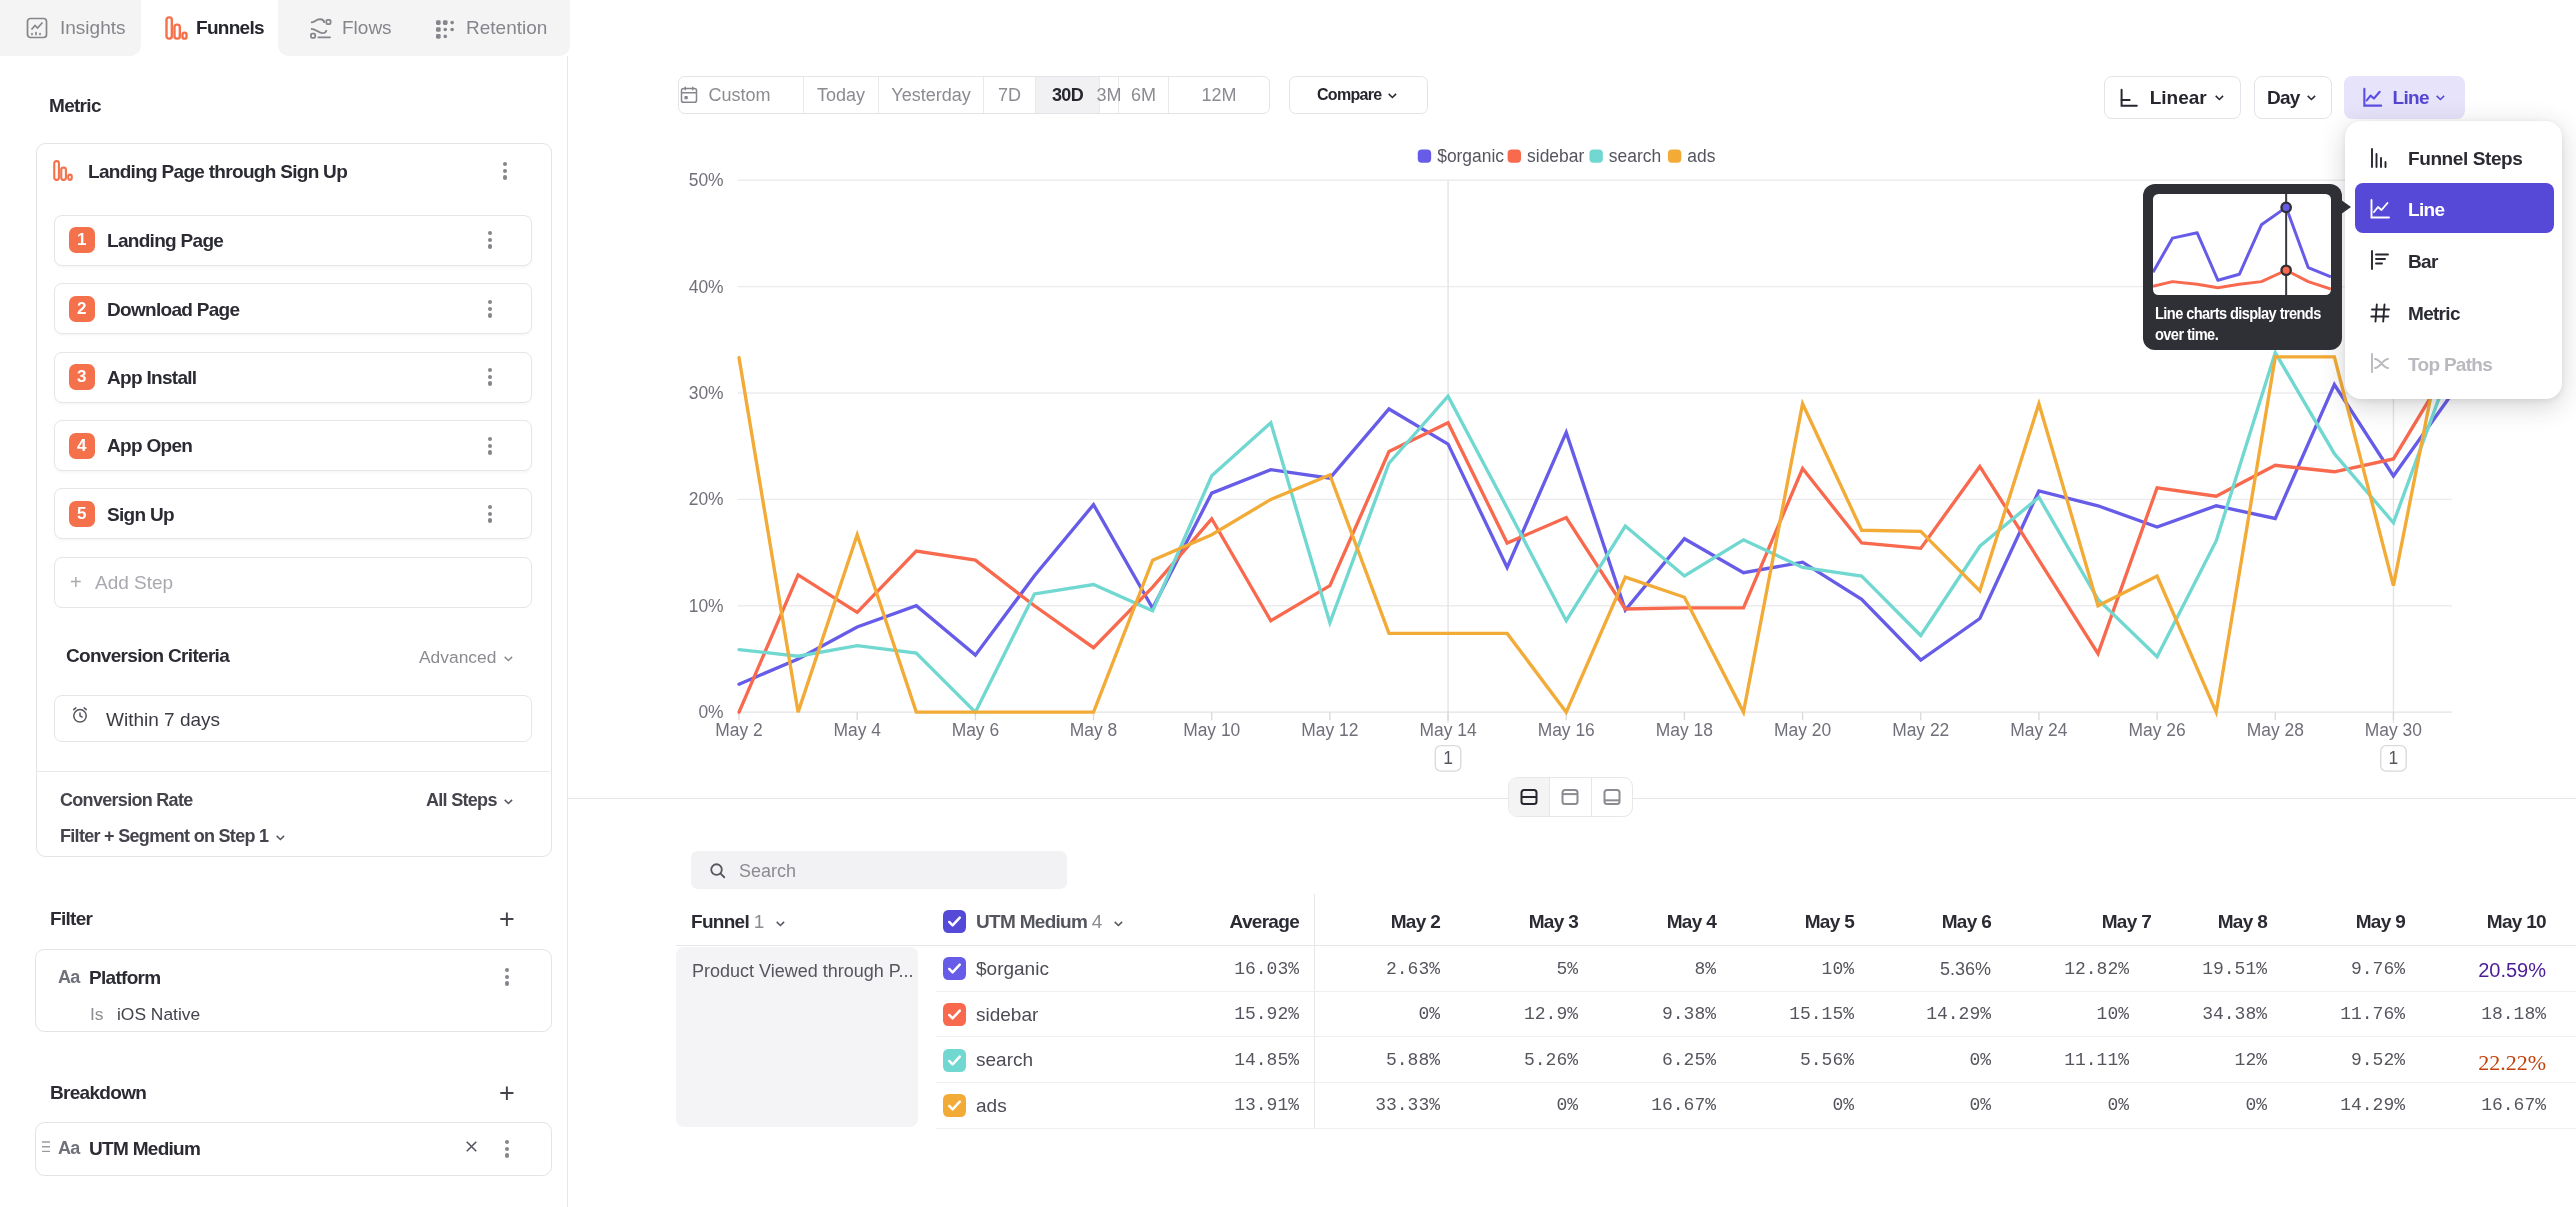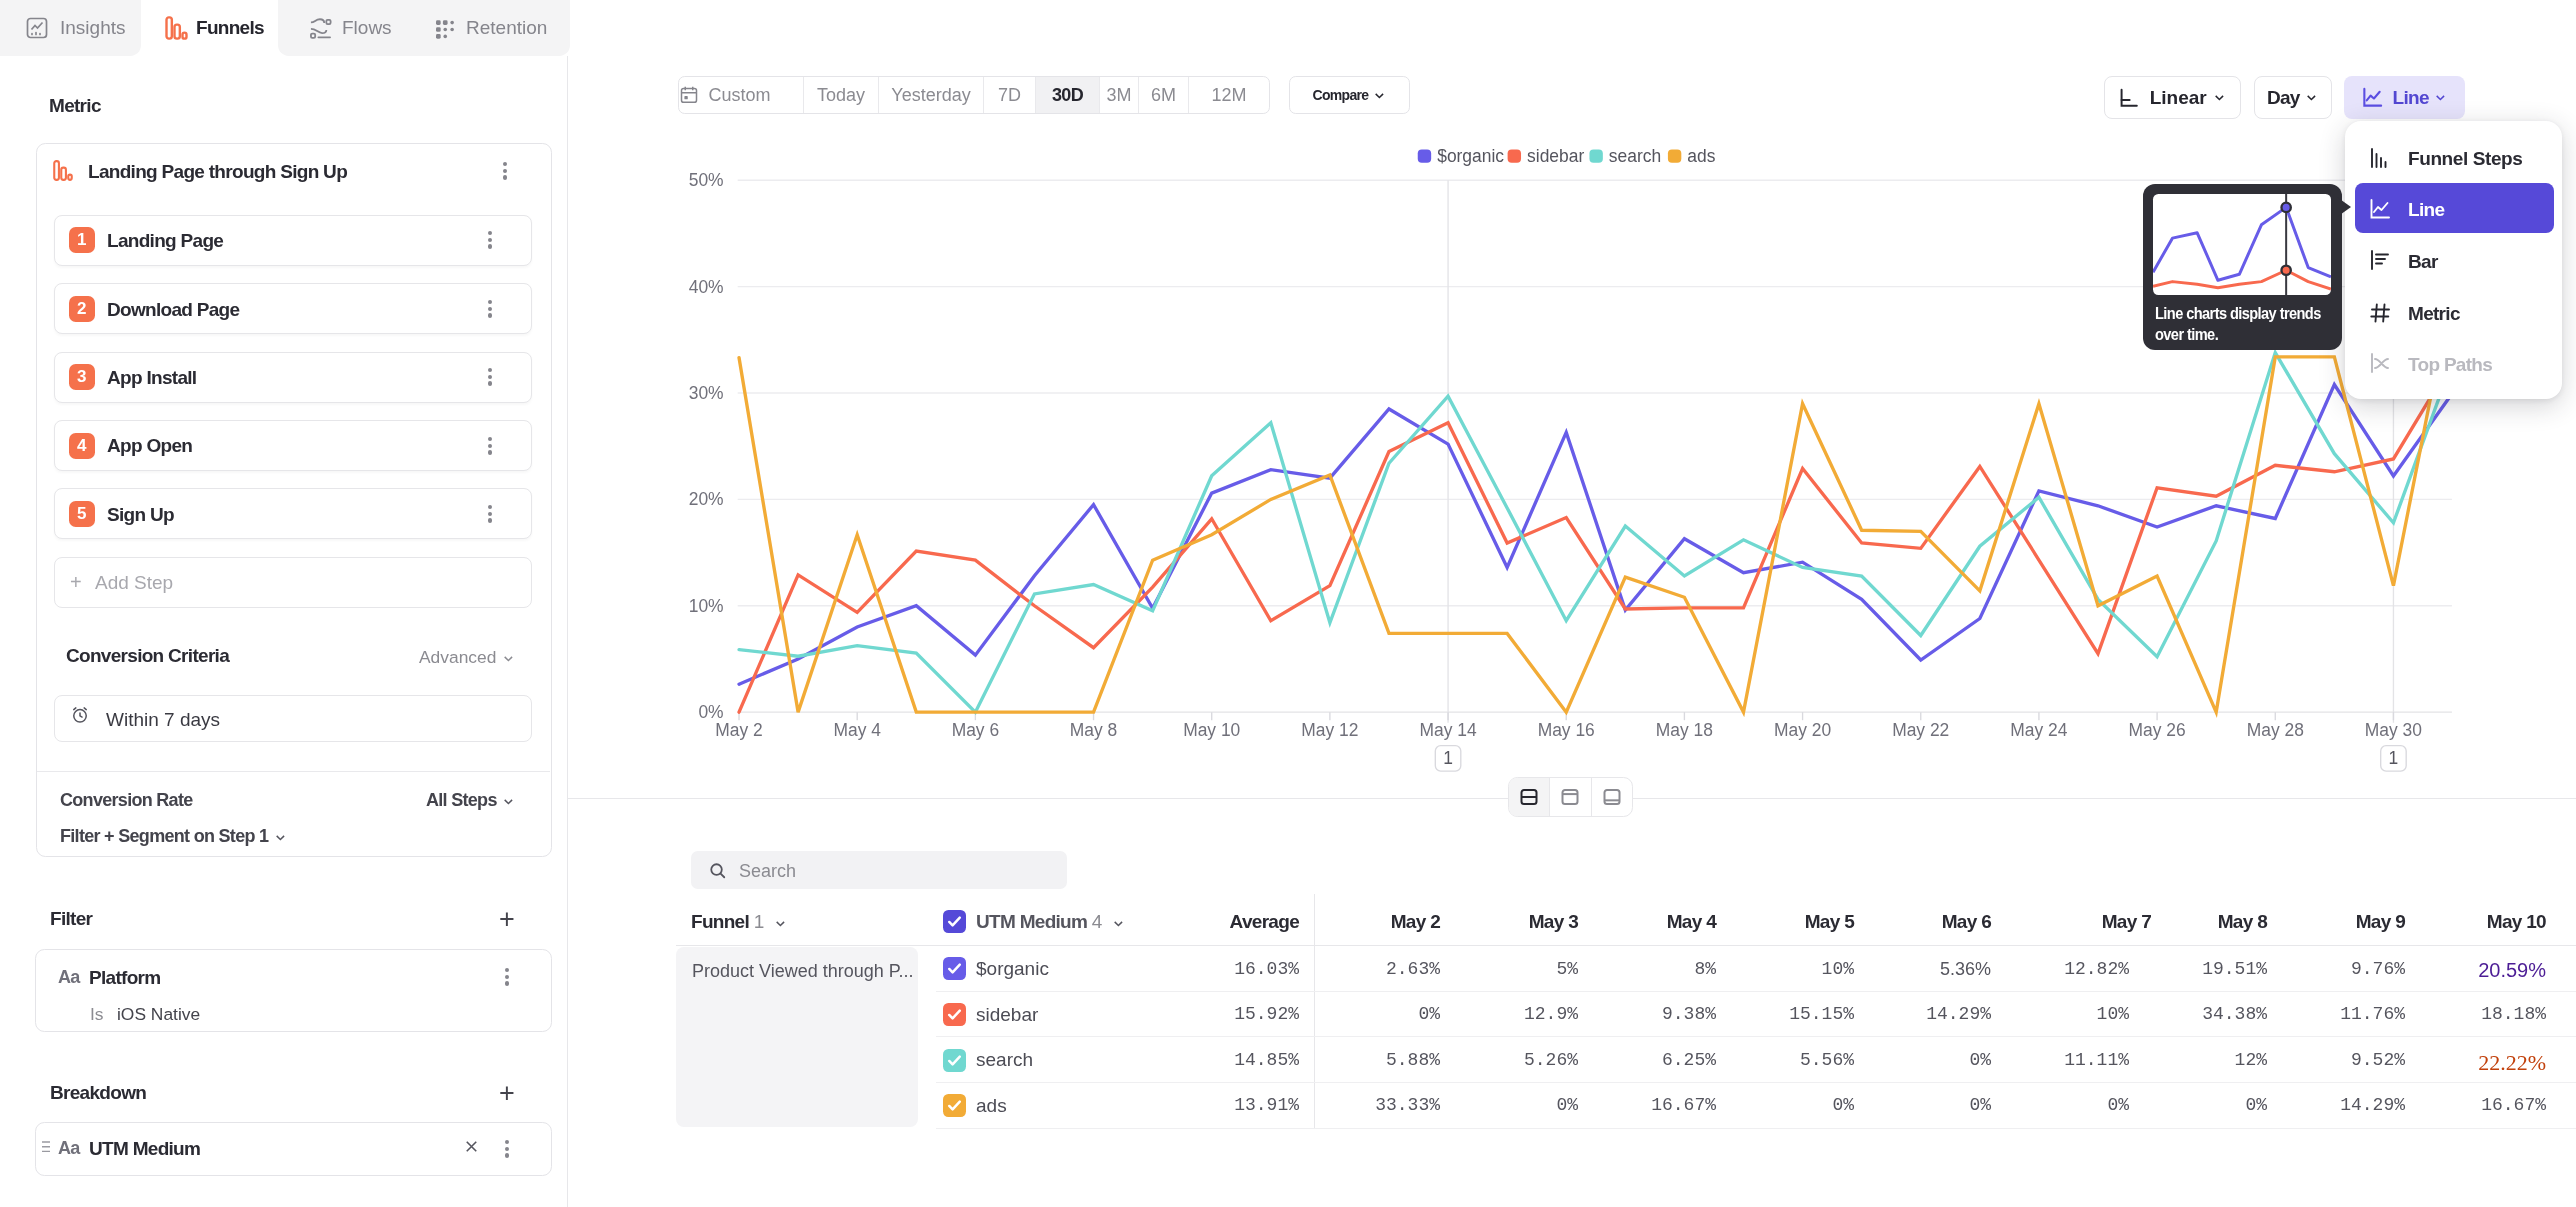--- a/index.html
+++ b/index.html
@@ -189,25 +189,25 @@
 <div style="width:125px;display:flex;align-items:center;justify-content:flex-start;border-right:1.3px solid #e9e9ec">
 <svg width="20" height="21.5" viewBox="0 0 24 24" fill="none" stroke="#85858c" stroke-width="1.8" style="margin-right:9.4px">
 <rect x="3" y="4.5" width="18" height="16.5" rx="2.5"></rect>
         <path d="M3 9.5h18M7.5 2.5v4M16.5 2.5v4"></path>
 <rect x="6.5" y="13.5" width="4" height="4" rx="0.8" fill="#85858c" stroke="none"></rect>
       </svg>Custom</div>
 <div style="width:75px;display:flex;align-items:center;justify-content:center;border-right:1.3px solid #e9e9ec">Today</div>
 <div style="width:105px;display:flex;align-items:center;justify-content:center;border-right:1.3px solid #e9e9ec">Yesterday</div>
 <div style="width:52px;display:flex;align-items:center;justify-content:center;border-right:1.3px solid #e9e9ec">7D</div>
 <div class="b" style="width:64px;display:flex;align-items:center;justify-content:center;border-right:1.3px solid #e9e9ec;background:#f1f1f3;color:#26262e">30D</div>
-<div style="width:39px;display:flex;align-items:center;justify-content:center;border-right:1.3px solid #e9e9ec">3M</div>
+<div style="width:19px;display:flex;align-items:center;justify-content:center;border-right:1.3px solid #e9e9ec">3M</div>
 <div style="width:50px;display:flex;align-items:center;justify-content:center;border-right:1.3px solid #e9e9ec">6M</div>
 <div style="flex:1;display:flex;align-items:center;justify-content:center">12M</div>
 </div>
-<div class="abs b" style="left:1289px;top:76px;width:121px;height:38px;border:1.3px solid #e4e4e8;border-radius:6.7px;display:flex;align-items:center;justify-content:center;font-size:14px;color:#26262e">Compare&nbsp;
+<div class="abs b" style="left:1289px;top:76px;width:139px;height:38px;border:1.3px solid #e4e4e8;border-radius:6.7px;display:flex;align-items:center;justify-content:center;font-size:16px;color:#26262e">Compare&nbsp;
 <svg class="chev" width="14.8" height="14.8" viewBox="0 0 24 24" fill="none" stroke="#26262e" stroke-width="2.4">
       <path d="M6 9.5l6 6 6-6"></path>
     </svg></div>
 
 <div class="abs" style="left:2104px;top:76px;width:137px;height:43px;border:1.3px solid #e4e4e8;border-radius:8px;display:flex;align-items:center;justify-content:center;font-size:19px;color:#26262e;font-weight:bold">
 <svg width="21.5" height="21.5" viewBox="0 0 24 24" fill="none" stroke="#26262e" stroke-width="2.2" style="margin-right:10px">
 <path d="M4 3v18h17" stroke-linecap="round"></path>
       <path d="M4 14.5h9" stroke-linecap="round"></path>
     </svg>Linear&nbsp;
 <svg class="chev" width="14.8" height="14.8" viewBox="0 0 24 24" fill="none" stroke="#26262e" stroke-width="2.4">

